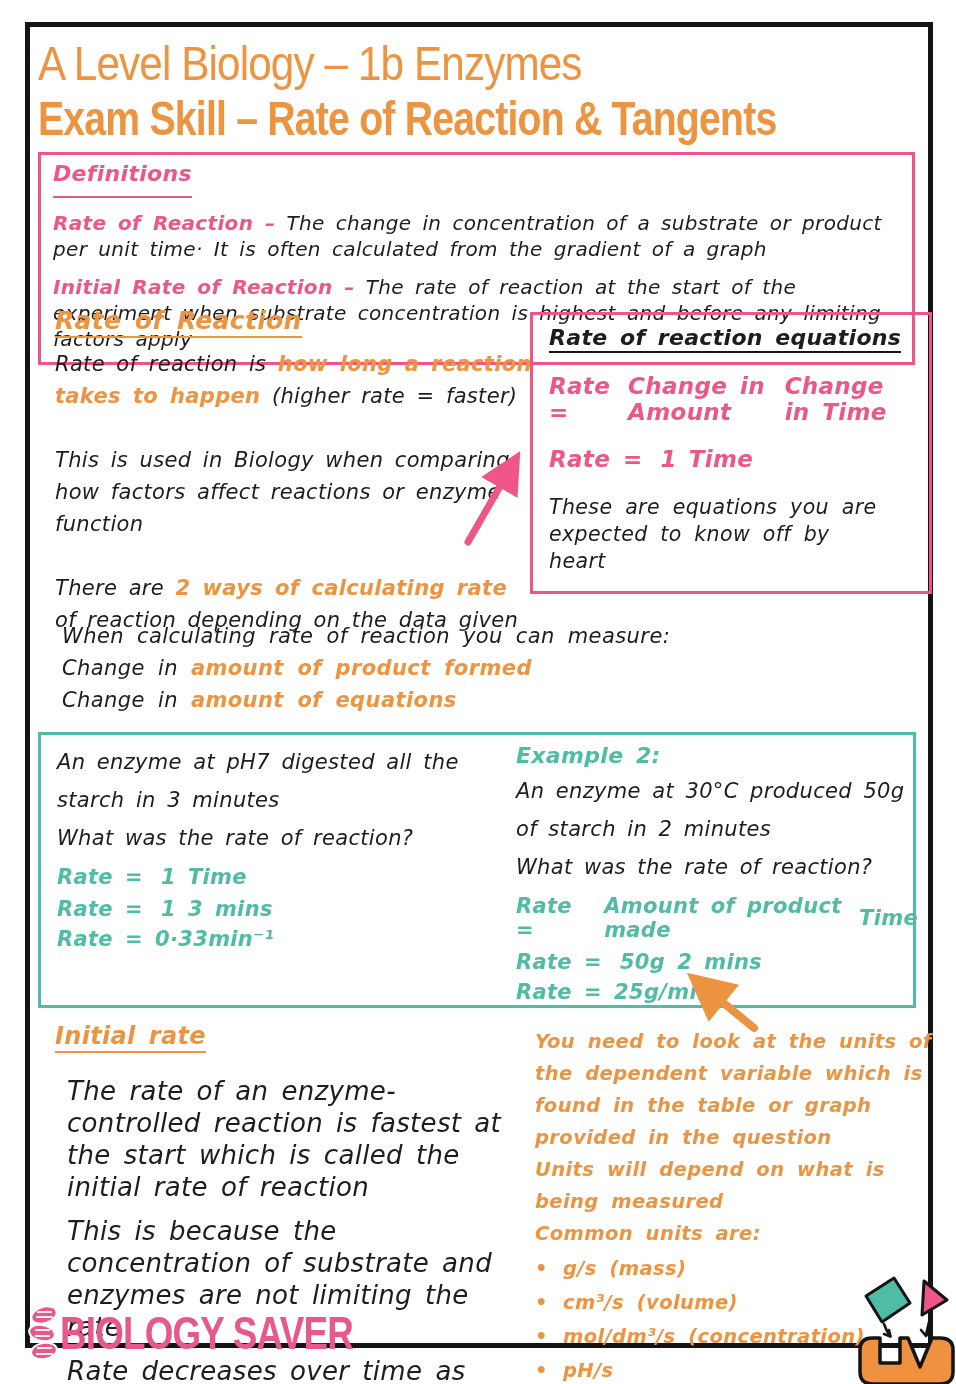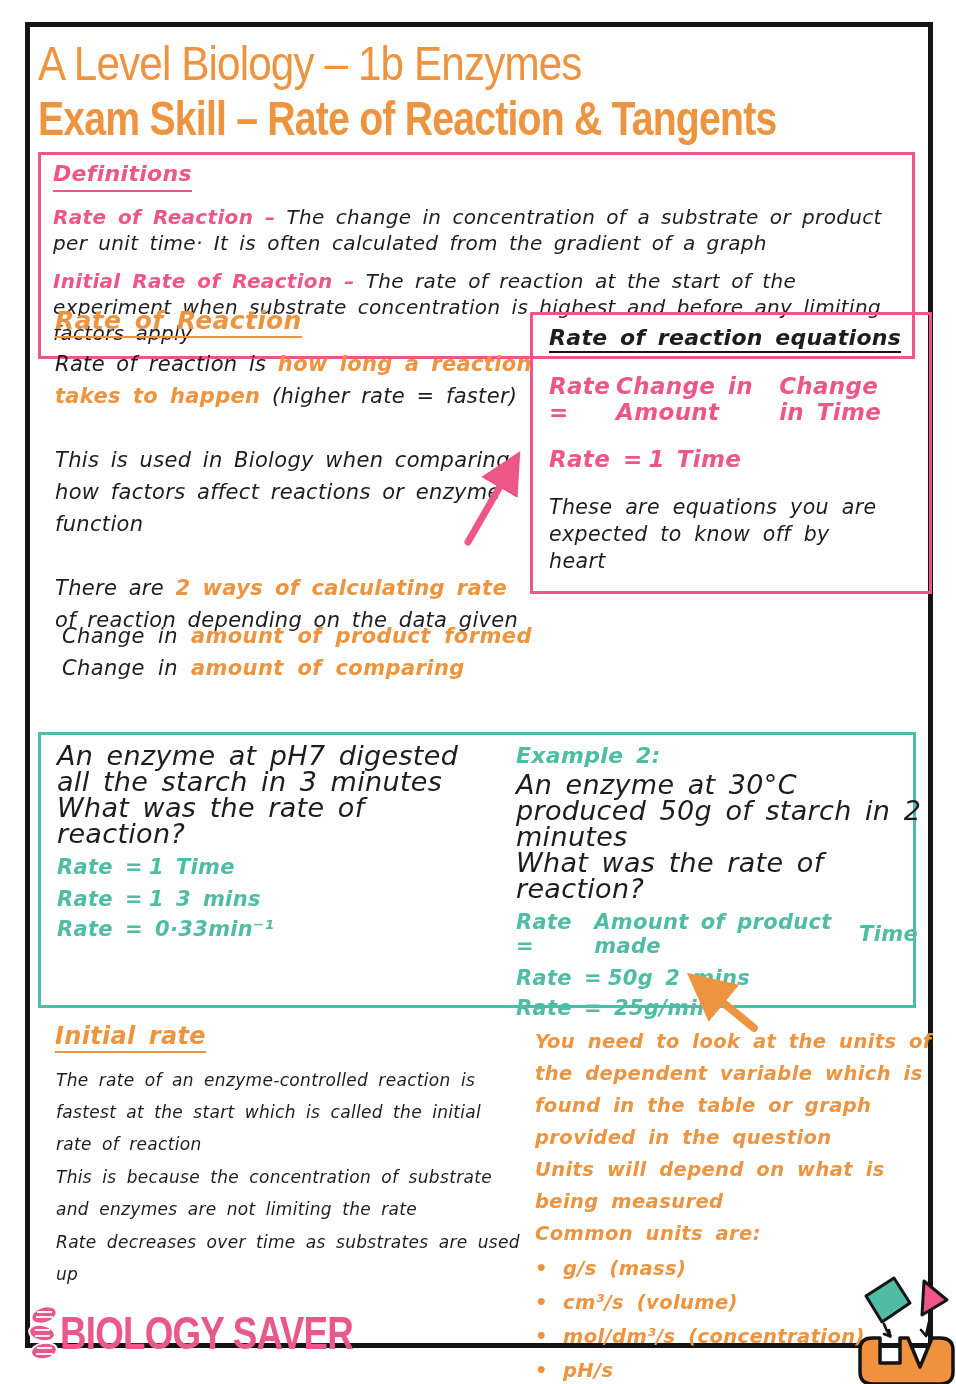--- a/index.html
+++ b/index.html
@@ -15,56 +15,56 @@
   #frame{left:25px;top:22px;width:908px;height:1326px;border:5px solid #141414;box-sizing:border-box;}
   
   .title1{left:38px;top:36px;font-family:"Liberation Sans",sans-serif;font-size:48px;font-weight:400;
           color:var(--orange);letter-spacing:-1px;white-space:nowrap;transform:scaleX(.88);transform-origin:left top;}
   .title2{left:38px;top:90px;font-family:"Liberation Sans",sans-serif;font-size:49px;font-weight:700;
           color:var(--orange);letter-spacing:-1px;white-space:nowrap;transform:scaleX(.80);transform-origin:left top;}
   
   #definitions{left:38px;top:152px;width:877px;box-sizing:border-box;border:3px solid var(--pink);
                padding:6px 12px 10px;}
   .def-heading{color:var(--pink);font-weight:700;font-size:22px;display:inline-block;
-               border-bottom:2.5px solid var(--pink);padding-bottom:4px;}
+               border-bottom:2.5px solid var(--pink);padding-bottom:10px;}
   .def-p{font-size:20px;line-height:26px;margin-top:12px;}
   .def-term{color:var(--pink);font-weight:700;}
   
   .sec-heading{color:var(--orange);font-weight:700;font-size:25px;display:inline-block;
                border-bottom:2.5px solid var(--orange);padding-bottom:1px;}
   
   #rate-section{left:55px;top:306px;width:478px;}
   #rate-section .para{font-size:21px;line-height:32px;margin:0 0 32px 0;}
   #rate-section .para.first{margin-top:10px;}
   .hl{color:var(--orange);font-weight:700;}
   
   #equations-box{left:530px;top:312px;width:402px;box-sizing:border-box;border:3px solid var(--pink);
                  padding:10px 16px 16px;}
   .eqbox-heading{font-weight:700;font-size:22px;display:inline-block;border-bottom:2.5px solid #141414;
                  padding-bottom:1px;}
-  .eq{display:flex;align-items:center;font-weight:700;}
+  .eq{display:flex;align-items:center;gap:12px;font-weight:700;}
   .eq.pink{color:var(--pink);font-size:23px;margin-top:20px;}
   .frac{display:inline-flex;flex-direction:row;align-items:center;line-height:1.15;}
   .frac .bar{align-self:stretch;border-bottom:3px solid currentColor;margin:1px 0;}
   .frac .num,.frac .den{padding:0 6px;}
   .eq-note{font-size:20.5px;line-height:27px;margin-top:22px;width:336px;color:var(--ink);font-weight:400;}
   
   #measure{left:62px;top:620px;width:640px;font-size:21px;line-height:32px;}
   
   #examples-box{left:38px;top:732px;width:878px;height:276px;box-sizing:border-box;border:3px solid var(--teal);}
   .ex-col{position:absolute;top:8px;}
   .ex-col.one{left:16px;width:420px;}
   .ex-col.two{left:475px;width:408px;}
   .ex-heading{color:var(--teal);font-weight:700;font-size:22px;margin-bottom:4px;}
-  .ex-body{font-size:27px;line-height:26px;}
+  .ex-body{font-size:21px;line-height:38px;}
   .eq.teal{color:var(--teal);font-size:21px;margin-top:8px;}
   .ex-result{color:var(--teal);font-weight:700;font-size:21px;margin-top:6px;}
   
   #initial-section{left:55px;top:1022px;width:468px;}
-  #initial-section .p{font-size:17px;line-height:32px;margin:1px;}
+  #initial-section .p{font-size:26px;line-height:32px;margin:12px;}
   #initial-section .sec-heading{font-size:24px;margin-bottom:10px;}
   #units-section{left:535px;top:1026px;width:410px;color:var(--orange);font-weight:600;
                  font-size:19.5px;line-height:32px;}
   #units-section .p{margin:0;}
   .bullets{margin-top:2px;}
   .bullet-row{display:flex;gap:12px;line-height:34px;}
   .bullet-row .dot{width:10px;}
   .bullet-row .btxt{padding-left:6px;}
   
   #logo{left:28px;top:1306px;display:flex;align-items:flex-start;}
@@ -134,27 +134,28 @@
   <svg class="abs" style="left:452px;top:444px;" width="82" height="110" viewBox="0 0 82 110">
     <defs>
       <marker id="ah-pink" markerWidth="6" markerHeight="6" refX="4.2" refY="3" orient="auto">
         <path d="M0,0 L6,3 L0,6 Z" fill="#EF5688"></path>
       </marker>
     </defs>
     <line x1="16" y1="98" x2="62" y2="18" stroke="#EF5688" stroke-width="7" stroke-linecap="round" marker-end="url(#ah-pink)"></line>
   </svg>
 
   <div id="measure" class="abs hand">
+    <div>When calculating rate of reaction you can measure:</div>
     <div>
       <span>Change in</span>
       <span class="hl">amount of product formed</span>
     </div>
     <div>
       <span>Change in</span>
-      <span class="hl">amount of comparing</span>
+      <span class="hl">amount of equations</span>
     </div>
   </div>
 
   <div id="examples-box" class="abs hand">
     <div class="ex-col one">
       <div class="ex-body">An enzyme at pH7 digested all the starch in 3 minutes</div>
       <div class="ex-body">What was the rate of reaction?</div>
       <div class="eq teal">
         <span>Rate =</span>
         <span class="frac">

